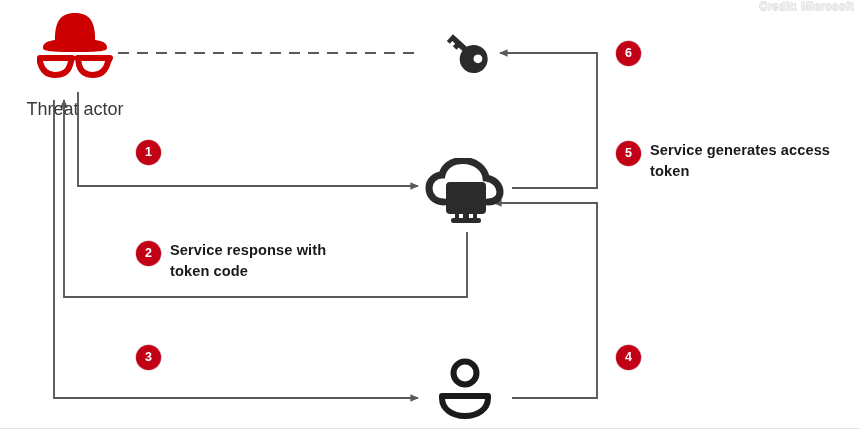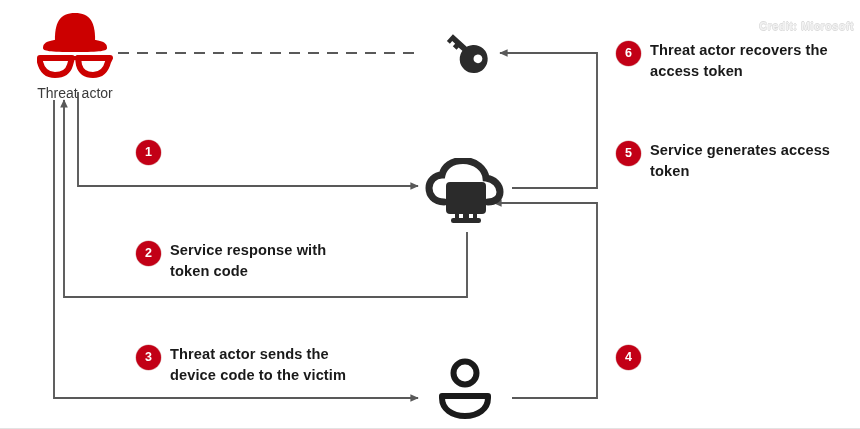--- a/index.html
+++ b/index.html
@@ -69,36 +69,36 @@
 
   
   #threat-actor-node {
     position: absolute;
     left: 12px;
     top: 8px;
     width: 126px;
     text-align: center;
   }
   #threat-actor-label {
-    margin-top: 3px;
-    font-size: 14px;
+    margin-top: 17px;
+    font-size: 18px;
     color: #3a3a3a;
     font-weight: 400;
   }
 
   
   .node-icon {
     position: absolute;
   }
 
   
   #watermark {
     position: absolute;
     right: 6px;
-    top: 20px;
+    top: 0;
     font-size: 11px;
     font-weight: 700;
     letter-spacing: 0.4px;
     color: #f2f2f2;
     text-shadow:
       -0.6px 0 #dcdcdc, 0.6px 0 #dcdcdc,
       0 -0.6px #dcdcdc, 0 0.6px #dcdcdc;
     user-select: none;
   }
   #bottom-rule {
@@ -203,37 +203,33 @@
     </div>
 
     <div class="step" style="left:136px; top:240px; width:230px;">
       <div class="step-badge">2</div>
       <div class="step-text">Service response with
 token code</div>
     </div>
 
     <div class="step" style="left:136px; top:344px; width:245px;">
       <div class="step-badge">3</div>
-      <div class="step-text">Threat actor sends the
-device code to the victim</div>
     </div>
 
     <div class="step" style="left:616px; top:344px; width:236px;">
       <div class="step-badge">4</div>
     </div>
 
     <div class="step" style="left:616px; top:140px; width:236px;">
       <div class="step-badge">5</div>
       <div class="step-text">Service generates access
 token</div>
     </div>
 
     <div class="step" style="left:616px; top:40px; width:236px;">
       <div class="step-badge">6</div>
-      <div class="step-text">Threat actor recovers the
-access token</div>
     </div>
   </div>
 
   <div id="watermark">Credit: Microsoft</div>
   <div id="bottom-rule"></div>
 
 </div>
 
 </body></html>

